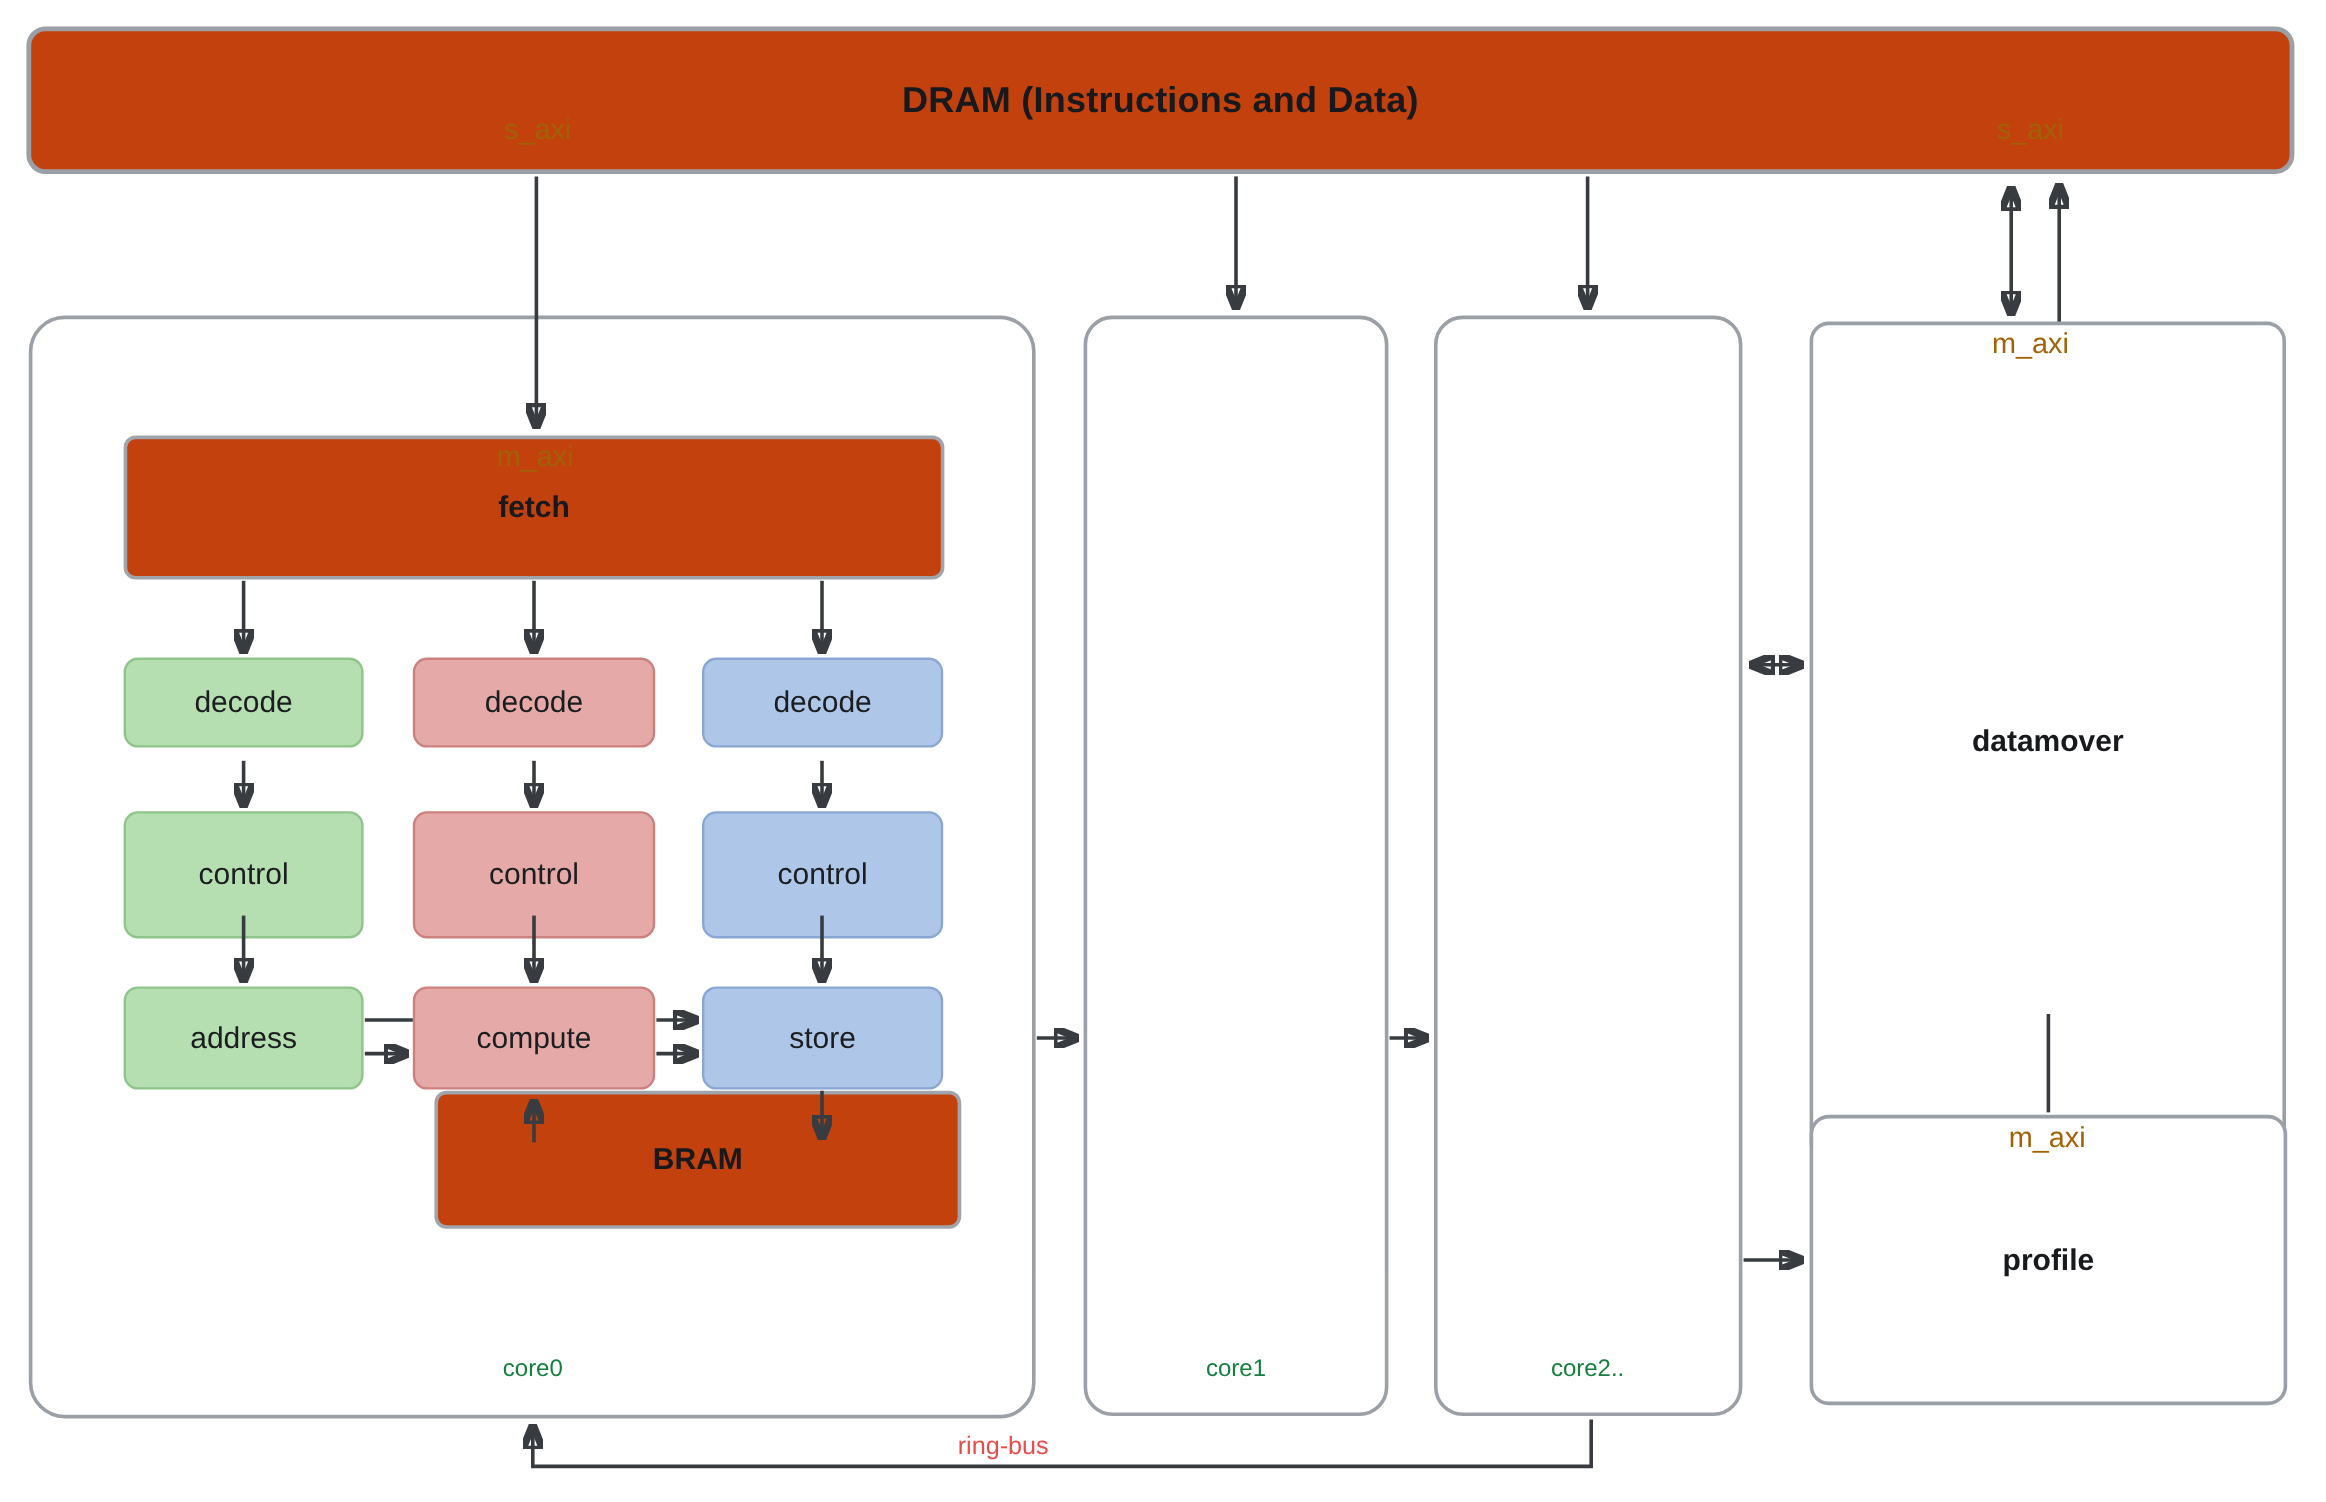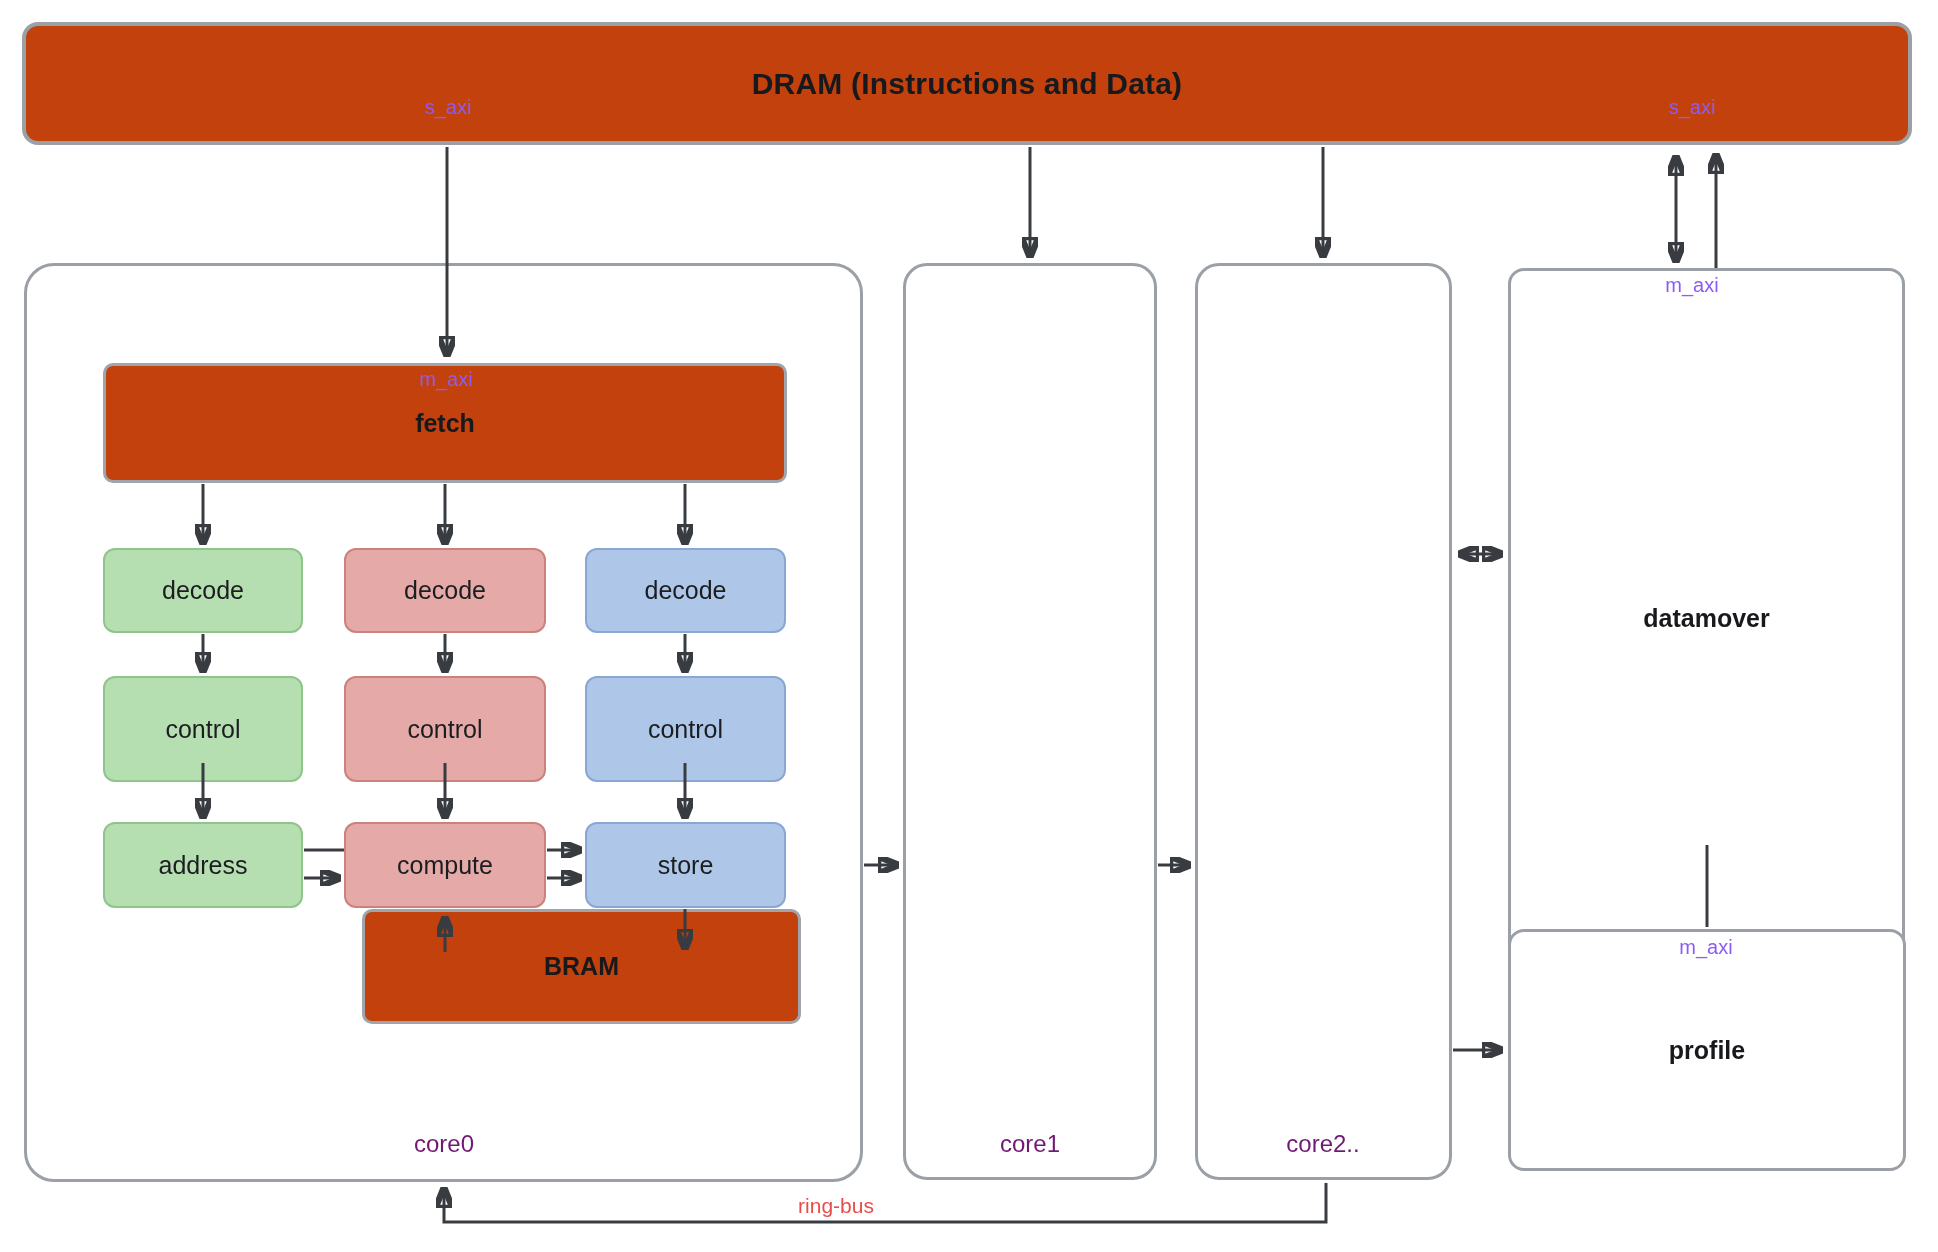--- a/index.html
+++ b/index.html
@@ -25,32 +25,32 @@
   .bram{left:348px;top:909px;width:439px;height:115px;border-radius:10px;margin-left:14px;}
   .stage{
     border:2px solid;border-radius:12px;font-size:25px;color:#1b1d20;
   }
   .stage.green{background:#b5deb1;border-color:#8fc48a;}
   .stage.pink{background:#e5aaa7;border-color:#cb827e;}
   .stage.blue{background:#aec7e9;border-color:#8aa7d4;}
   .col-g{left:103px;width:200px;}
   .col-p{left:344px;width:202px;}
   .col-b{left:585px;width:201px;}
-  .row-decode{top:548px;height:85px;}
+  .row-decode{top:548px;height:75px;}
   .row-control{top:676px;height:106px;}
   .row-stage3{top:822px;height:86px;}
   .port{
-    position:absolute;color:#8b5cf6;font-size:20px;text-align:center;width:120px;
+    position:absolute;color:#a16207;font-size:24px;text-align:center;width:120px;
     line-height:1.1;
   }
   .edge-label{
     position:absolute;color:#e84c4a;font-size:21px;text-align:center;width:180px;
   }
   .core-label{
-    position:absolute;color:#701a75;font-size:24px;text-align:center;width:200px;
+    position:absolute;color:#15803d;font-size:20px;text-align:center;width:200px;
   }
   .wires{position:absolute;left:0;top:0;width:1938px;height:1252px;pointer-events:none;}
   .wires line,.wires path{stroke:#383c41;stroke-width:3;fill:none;}
 </style>
 </head>
 <body>
 
 <div class="canvas">
 
   <div class="box grayfill dram">

